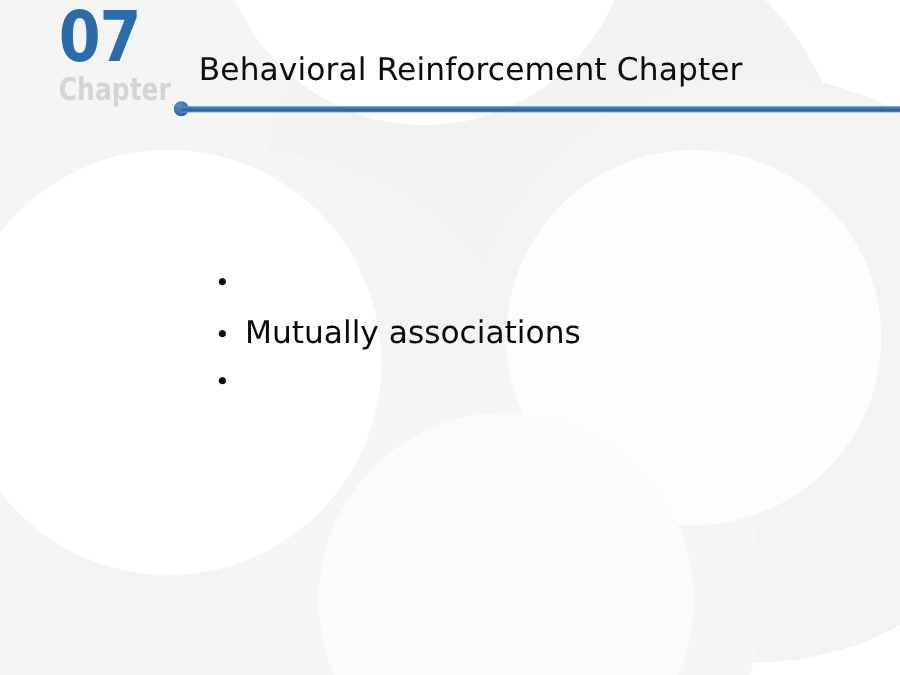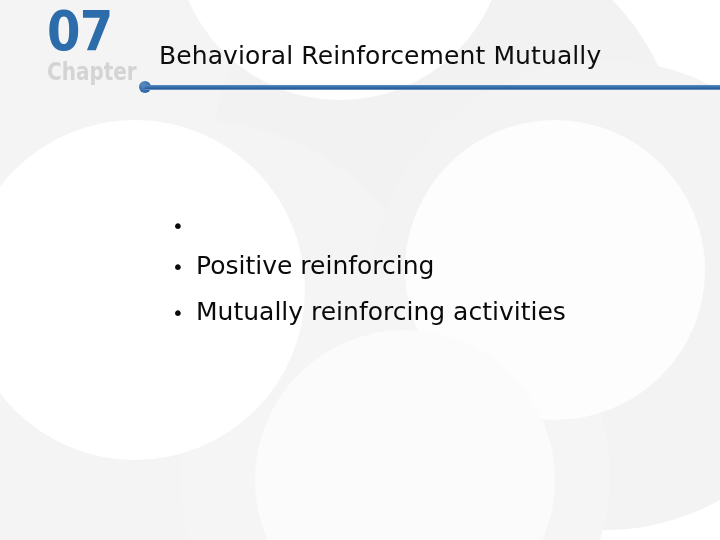--- a/index.html
+++ b/index.html
@@ -198,33 +198,32 @@
     <div class="wm wm-hole-3"></div>
   </div>
 
   <div id="header">
 
     <div id="chapter-badge">
       <span id="chapter-number">07</span>
       <span id="chapter-word">Chapter</span>
     </div>
 
-    <div id="slide-title">Behavioral Reinforcement Mutually</div>
+    <div id="slide-title">Behavioral Reinforcement Chapter</div>
 
     <div id="title-rule-cap"></div>
     <div id="title-rule"></div>
   </div>
 
   <ul id="bullet-list">
     <li class="bullet-row">
       <span class="bullet-marker">•</span>
     </li>
     <li class="bullet-row">
       <span class="bullet-marker">•</span>
-      <span class="bullet-text">Positive reinforcing</span>
+      <span class="bullet-text">Mutually associations</span>
     </li>
     <li class="bullet-row">
       <span class="bullet-marker">•</span>
-      <span class="bullet-text">Mutually reinforcing activities</span>
     </li>
   </ul>
 
 </div>
 
 </body></html>

